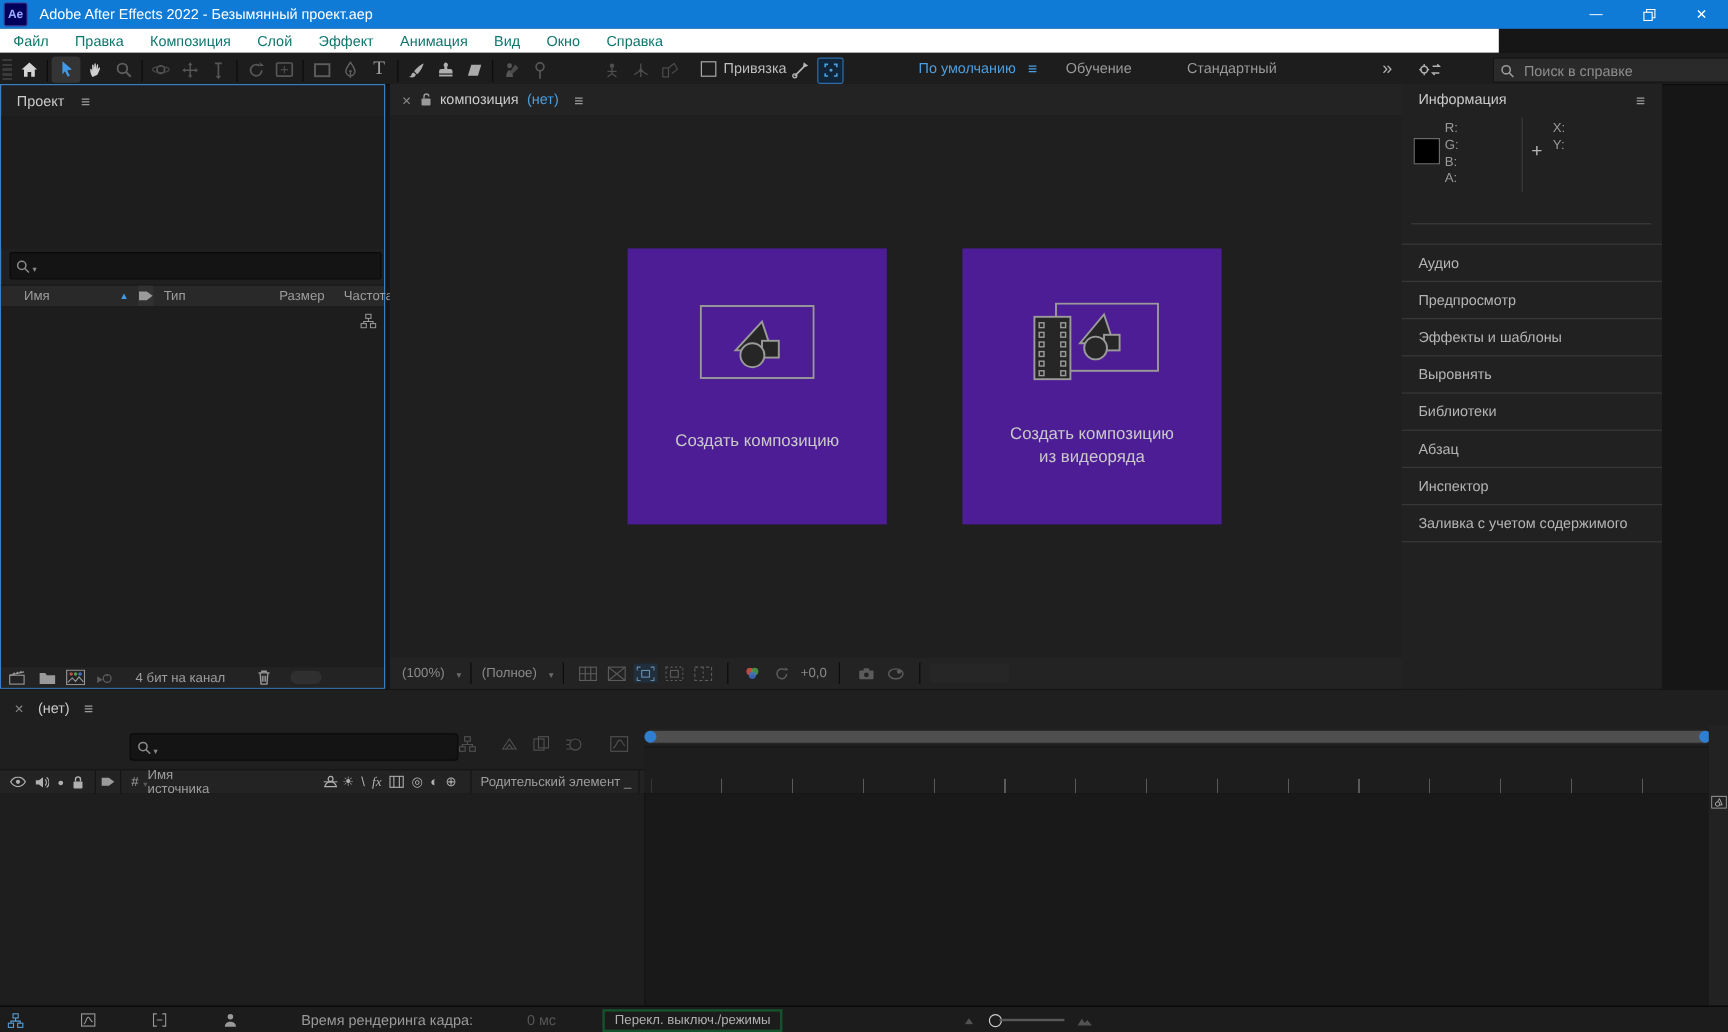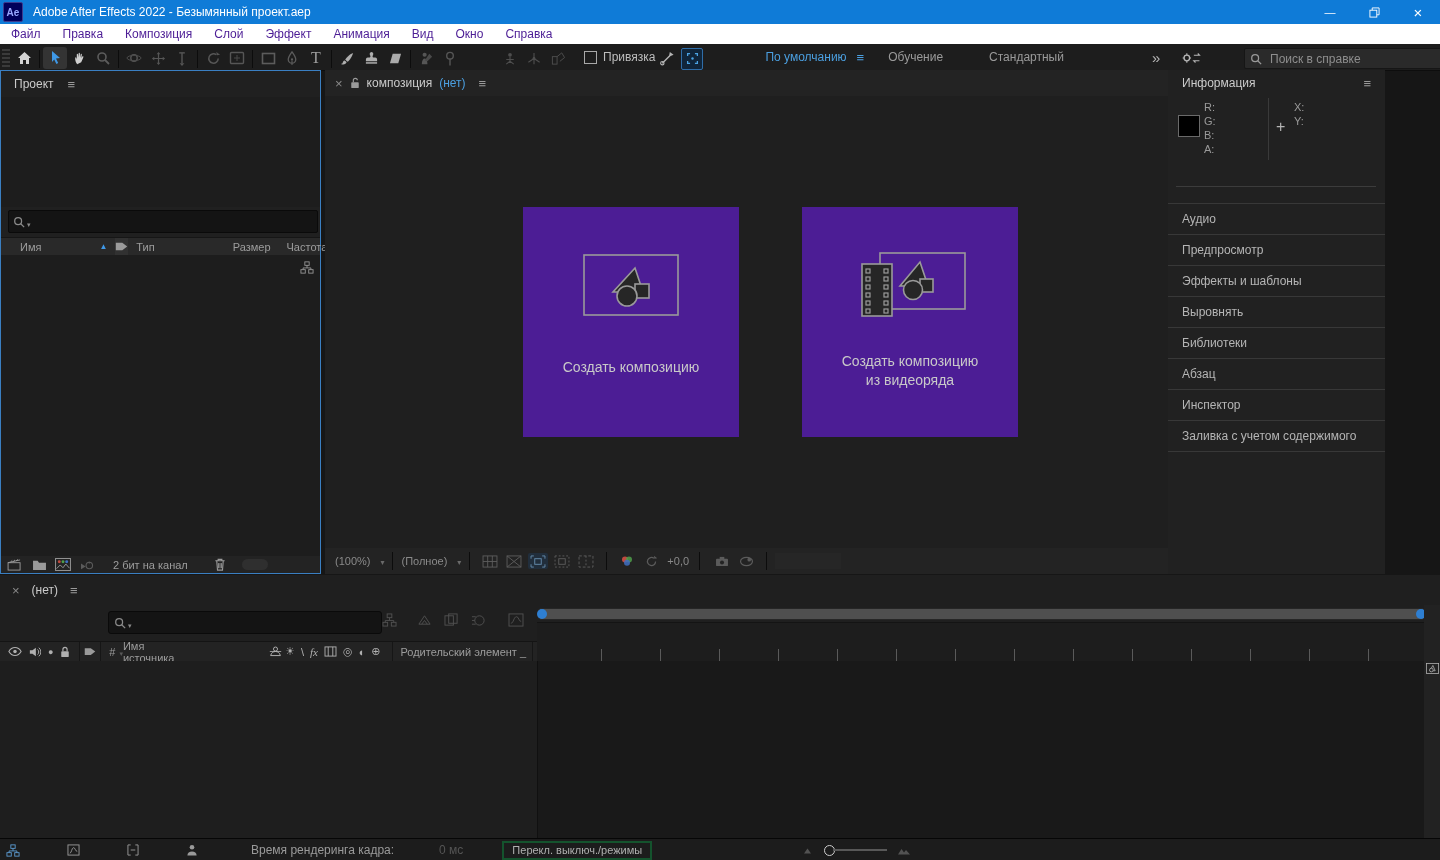--- a/index.html
+++ b/index.html
@@ -6,21 +6,21 @@
     font-family:"Liberation Sans","DejaVu Sans",sans-serif;-webkit-font-smoothing:antialiased;}
   .ab{position:absolute;}
   .row{display:flex;align-items:center;}
   svg{display:block;}
   
   #titlebar{left:0;top:0;width:1440px;height:24px;background:#0f7bd7;color:#fff;font-size:12px;}
   #titlebar .logo{width:18px;height:18px;margin:3px 6px 3px 3px;background:#00005b;border:1px solid #3b3b8f;
     color:#99a8ff;font-size:10px;font-weight:bold;display:flex;align-items:center;justify-content:center;border-radius:2px;}
   .winbtn{width:44px;height:24px;display:flex;align-items:center;justify-content:center;color:#fff;font-size:13px;}
   
-  #menubar{left:0;top:24px;width:1440px;height:20px;background:#ffffff;color:#4c1d95;font-size:12px;}
+  #menubar{left:0;top:24px;width:1249px;height:20px;background:#ffffff;color:#0f766e;font-size:12px;}
   #menubar .mi{padding:0 11px;line-height:20px;}
   
   #toolbar{left:0;top:44px;width:1440px;height:26px;background:#1d1d1d;border-bottom:1px solid #0d0d0d;}
   .tool{width:24px;height:22px;margin-top:2px;display:flex;align-items:center;justify-content:center;border-radius:3px;}
   .tool.active{background:#343434;}
   .tsep{width:1px;height:18px;background:#0c0c0c;margin:4px 3px 0 3px;}
   .wstab{font-size:12px;color:#9a9a9a;padding:0 10px;line-height:26px;}
   .wstab.act{color:#4b9fe0;}
   #helpsearch{left:1244px;top:48px;width:190px;height:19px;background:#2a2a2a;border:1px solid #161616;border-radius:2px;
     display:flex;align-items:center;padding:0 5px;gap:6px;}
@@ -335,21 +335,21 @@
           <path d="M1.5 11.5l4-4 3 3 3-4 4 4.5" stroke="#9a9a9a" fill="none"></path>
         </svg>
     </div>
     <div class="cbicon">
       <svg width="14" height="12" viewBox="0 0 15 13">
           <path d="M1 5l5 3-5 3z" fill="#8a8a8a"></path>
           <circle cx="10" cy="7" r="3.5" fill="none" stroke="#8a8a8a" stroke-width="1.2"></circle>
           <path d="M10 3v2" stroke="#8a8a8a" stroke-width="1.2"></path>
         </svg>
     </div>
-    <span style="margin-left:14px;">2 бит на канал</span>
+    <span style="margin-left:14px;">4 бит на канал</span>
     <div class="cbicon" style="opacity:1;margin-left:22px;">
       <svg width="12" height="13" viewBox="0 0 12 14">
           <path d="M1 3h10M4 3V1.5h4V3" fill="none" stroke="#9a9a9a" stroke-width="1.2"></path>
           <path d="M2.5 3l.8 10h5.4l.8-10" fill="none" stroke="#9a9a9a" stroke-width="1.2"></path>
           <path d="M4.5 5.5v5.5M6 5.5v5.5M7.5 5.5v5.5" stroke="#9a9a9a"></path>
         </svg>
     </div>
     <div style="width:26px;height:11px;border-radius:6px;background:#2f2f2f;margin-left:10px;"></div>
   </div>
 </div>

